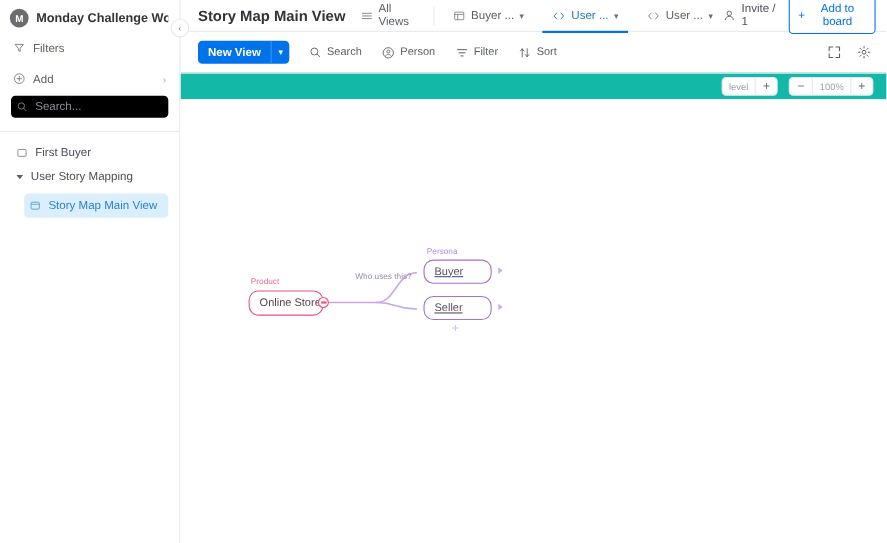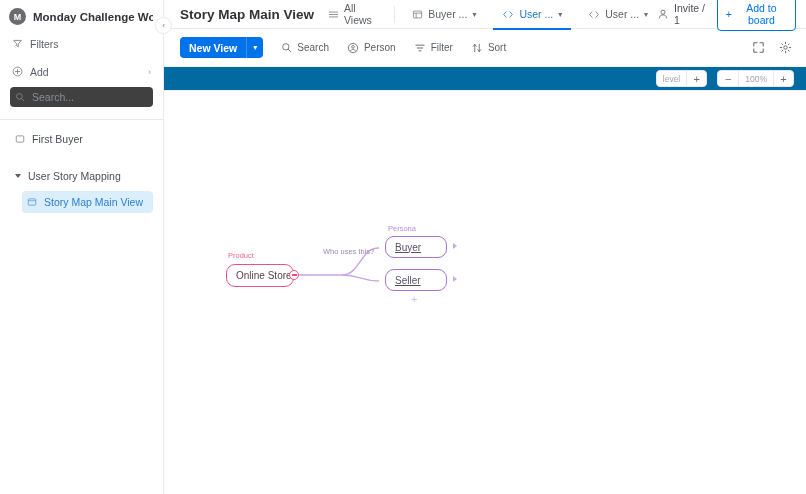--- a/index.html
+++ b/index.html
@@ -39,21 +39,21 @@
     display: flex; align-items: center; gap: 7px;
     height: 21px; margin: 0 8px; padding: 0 4px;
     font-size: 10.5px; color: #5b5f66;
     border-radius: 4px; cursor: pointer;
   }
   .sb-row.add { margin-top: 7px; }
   .sb-row .chev-r { margin-left: auto; color: #9699a6; font-size: 9px; }
   .sb-search {
     display: flex; align-items: center; gap: 7px;
     height: 20px; margin: 5px 10px 0 10px; padding: 0 5px;
-    background: #404040; border-radius: 4px;
+    background: #000000; border-radius: 4px;
     font-size: 10.5px; color: #8a8e99;
   }
   .sb-divider { height:1px; background:#e6e9ef; margin: 12px 0 0 0; }
   .sb-item {
     display: flex; align-items: center; gap: 7px;
     height: 22px; margin: 0 10px; padding: 0 5px;
     font-size: 10.5px; color: #4b4e57;
     border-radius: 4px; cursor: pointer;
   }
   .sb-item.nested { margin-left: 22px; background: #dceeff7a; color: #1f76c2; }
@@ -118,21 +118,21 @@
   .newitem .lbl { padding: 0 9px; display:flex; align-items:center; font-weight:bold; }
   .newitem .sep { width:1px; background:#3e92ef; }
   .newitem .dd { padding: 0 6px; display:flex; align-items:center; font-size:8px; }
   .tbtn {
     display:flex; align-items:center; gap:5px;
     font-size:10px; color:#5b5f66; margin-left: 18px; cursor:pointer;
   }
   .toolright { margin-left:auto; display:flex; align-items:center; gap:14px; padding-right:14px; }
 
   .zoombar {
-    height: 25px; background:#0369a1; border-top:1px solid #f0f1f3; border-bottom:1px solid #f0f1f3;
+    height: 25px; background:#14b8a6; border-top:1px solid #f0f1f3; border-bottom:1px solid #f0f1f3;
     display:flex; align-items:center; justify-content:flex-end; padding-right: 12px; gap: 10px;
   }
   .zgroup { display:flex; align-items:center; border:1px solid #e6e9ef; border-radius:4px; background:#fff; height:17px; }
   .zcell {
     display:flex; align-items:center; justify-content:center;
     min-width: 20px; height: 100%; padding: 0 6px;
     font-size: 8.5px; color:#9fa2ad; cursor:pointer;
   }
   .zcell.sym { font-size: 11px; color:#6c6f78; }
   .zcell + .zcell { border-left: 1px solid #e6e9ef; }
@@ -224,21 +224,21 @@
 
     <div class="sb-item">
       <span class="ico">
         <svg width="10" height="10" viewBox="0 0 16 16">
             <rect x="2" y="3" width="12" height="10" rx="1.5" fill="none" stroke="#6c6f78" stroke-width="1.1"></rect>
           </svg>
       </span>
       <span>First Buyer</span>
     </div>
 
-    <div class="sb-item" style="margin-top:15px;">
+    <div class="sb-item" style="margin-top:0;">
       <span class="tri open"></span>
       <span>User Story Mapping</span>
     </div>
 
     <div class="sb-item nested sel" style="margin-top:4px;">
       <span class="ico">
         <svg width="10" height="10" viewBox="0 0 16 16">
             <rect x="2" y="3" width="12" height="10" rx="1.5" fill="none" stroke="#3f8fd5" stroke-width="1.1"></rect>
             <path d="M2 6h12" stroke="#3f8fd5" stroke-width="1"></path>
           </svg>

